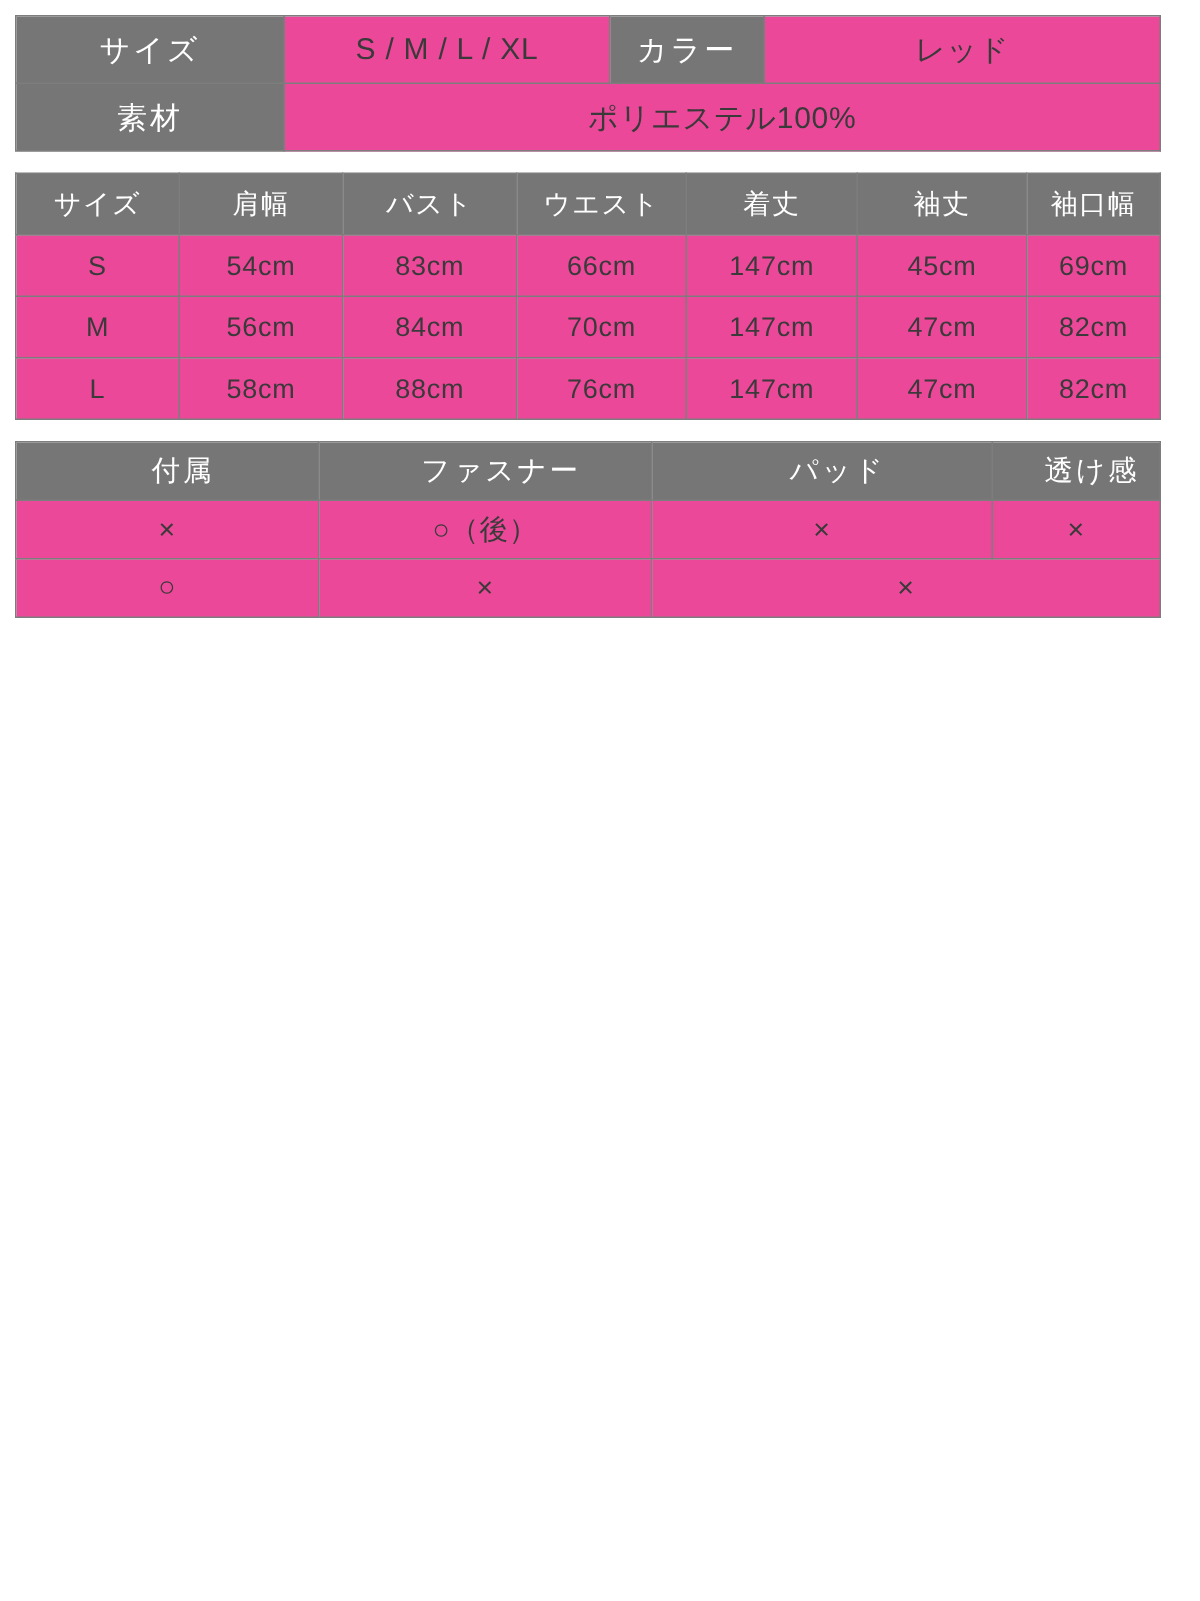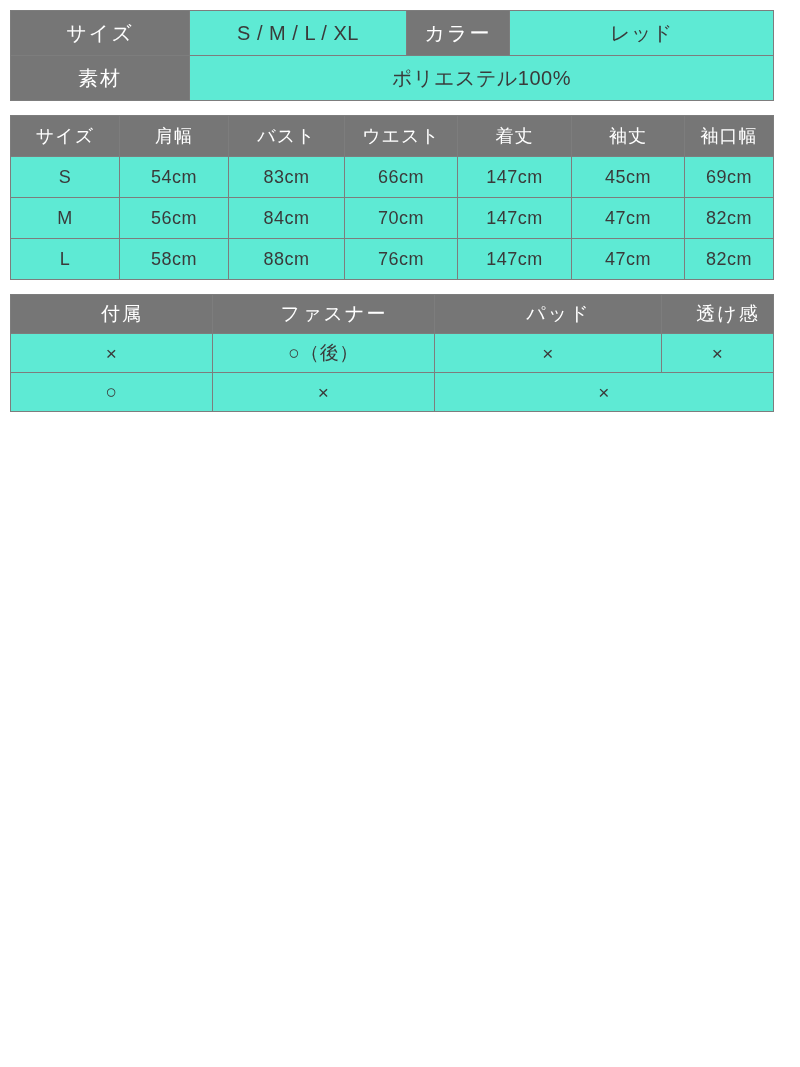--- a/index.html
+++ b/index.html
@@ -36,21 +36,21 @@
     margin-bottom: 0;
   }
   td {
     border: 1px solid #7d7d7d;
     text-align: center;
     vertical-align: middle;
     font-size: 19px;
     letter-spacing: 0.5px;
     padding: 0;
     height: 40px;
-    background: #5eead4;
+    background: #ec4899;
     color: #3a3a3a;
   }
   td.hd {
     background: #767676;
     color: #ffffff;
     font-weight: normal;
     letter-spacing: 2px;
   }
   .spec-table td {
     height: 44px;

